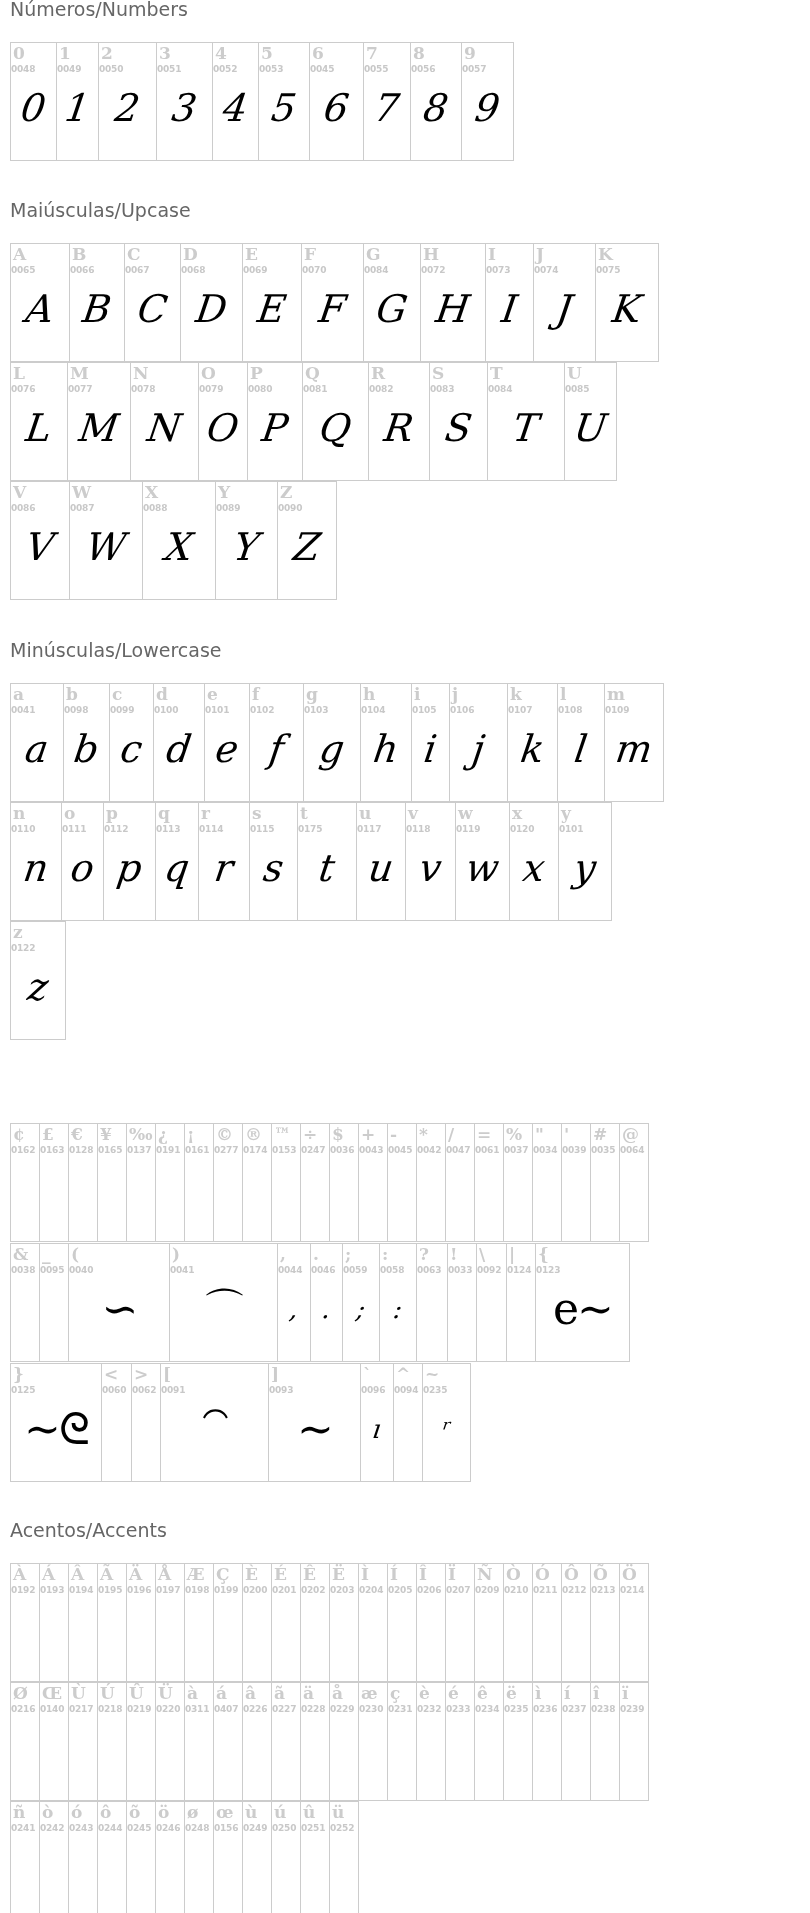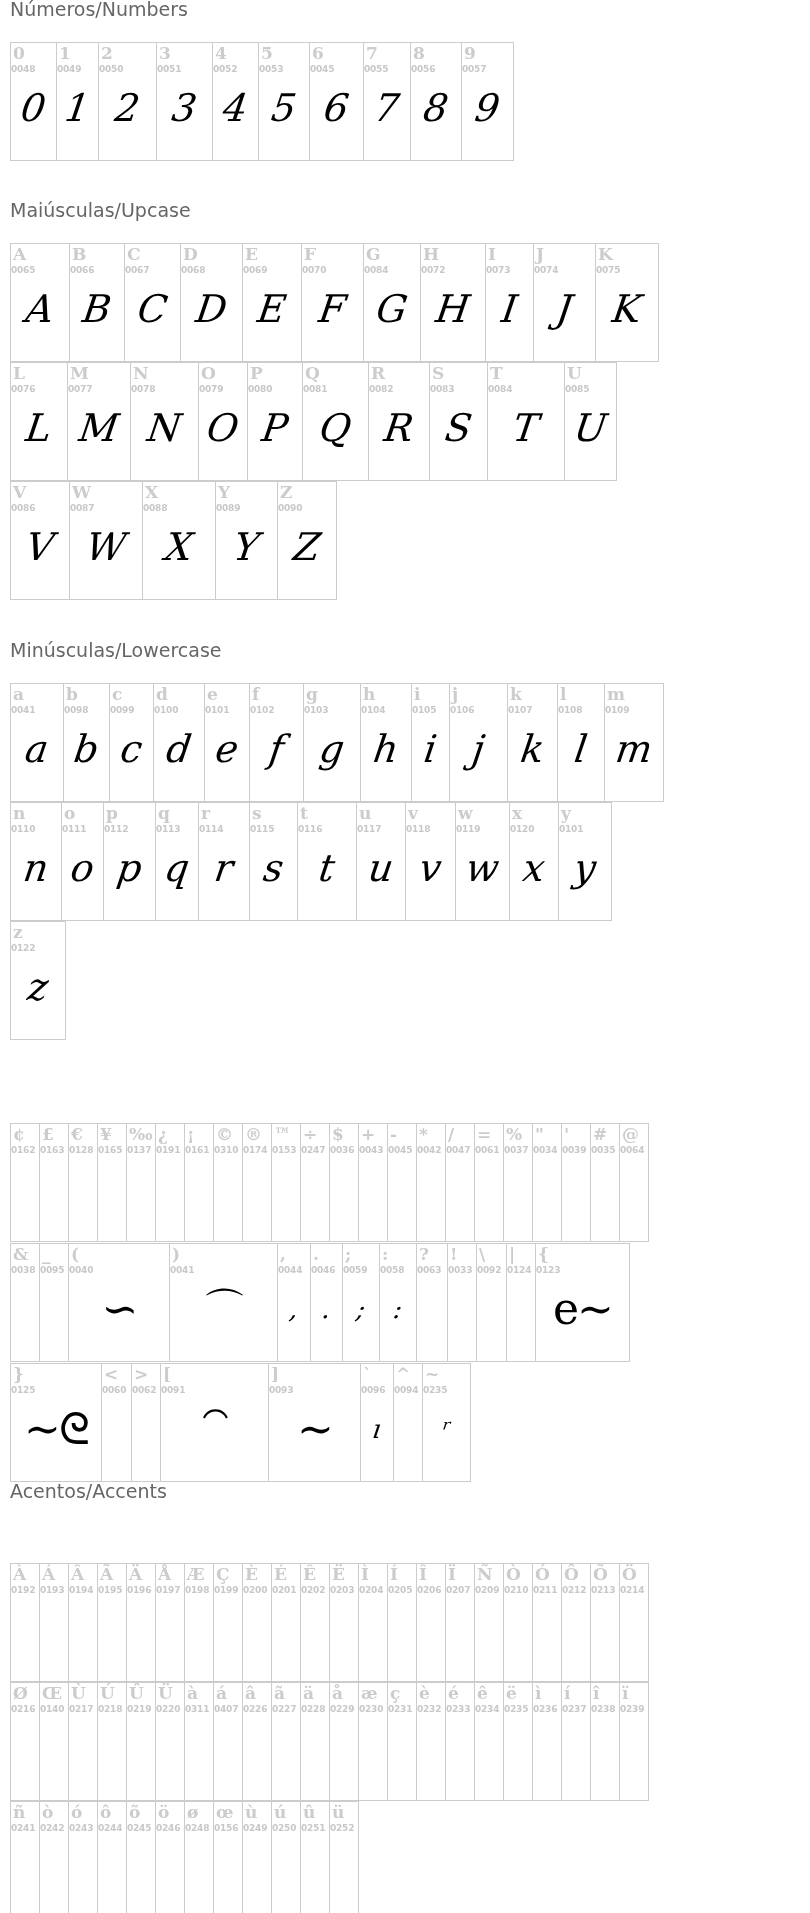--- a/index.html
+++ b/index.html
@@ -311,21 +311,21 @@
       <span class="code">0114</span>
       <div class="glyph">r</div>
     </div>
     <div class="cell" style="width: 49px;">
       <span class="ch">s</span>
       <span class="code">0115</span>
       <div class="glyph">s</div>
     </div>
     <div class="cell" style="width: 60px;">
       <span class="ch">t</span>
-      <span class="code">0116</span>
+      <span class="code">0175</span>
       <div class="glyph">t</div>
     </div>
     <div class="cell" style="width: 50px;">
       <span class="ch">u</span>
       <span class="code">0117</span>
       <div class="glyph">u</div>
     </div>
     <div class="cell" style="width: 51px;">
       <span class="ch">v</span>
       <span class="code">0118</span>
@@ -387,21 +387,21 @@
       <span class="code">0191</span>
       <div class="glyph small"></div>
     </div>
     <div class="cell" style="width: 30px;">
       <span class="ch">¡</span>
       <span class="code">0161</span>
       <div class="glyph small"></div>
     </div>
     <div class="cell" style="width: 30px;">
       <span class="ch">©</span>
-      <span class="code">0310</span>
+      <span class="code">0277</span>
       <div class="glyph small"></div>
     </div>
     <div class="cell" style="width: 30px;">
       <span class="ch">®</span>
       <span class="code">0174</span>
       <div class="glyph small"></div>
     </div>
     <div class="cell" style="width: 30px;">
       <span class="ch">™</span>
       <span class="code">0153</span>
@@ -571,21 +571,21 @@
       <span class="code">0094</span>
       <div class="glyph small"></div>
     </div>
     <div class="cell" style="width: 49px;">
       <span class="ch">~</span>
       <span class="code">0235</span>
       <div class="glyph small">ʳ</div>
     </div>
   </div>
 
-<h2 class="section-title" style="top:1480px">Acentos/Accents</h2>
+<h2 class="section-title" style="top:1519px">Acentos/Accents</h2>
 <div class="grid-row" style="top:1563px">
     <div class="cell" style="width: 30px;">
       <span class="ch">À</span>
       <span class="code">0192</span>
       <div class="glyph"></div>
     </div>
     <div class="cell" style="width: 30px;">
       <span class="ch">Á</span>
       <span class="code">0193</span>
       <div class="glyph"></div>

